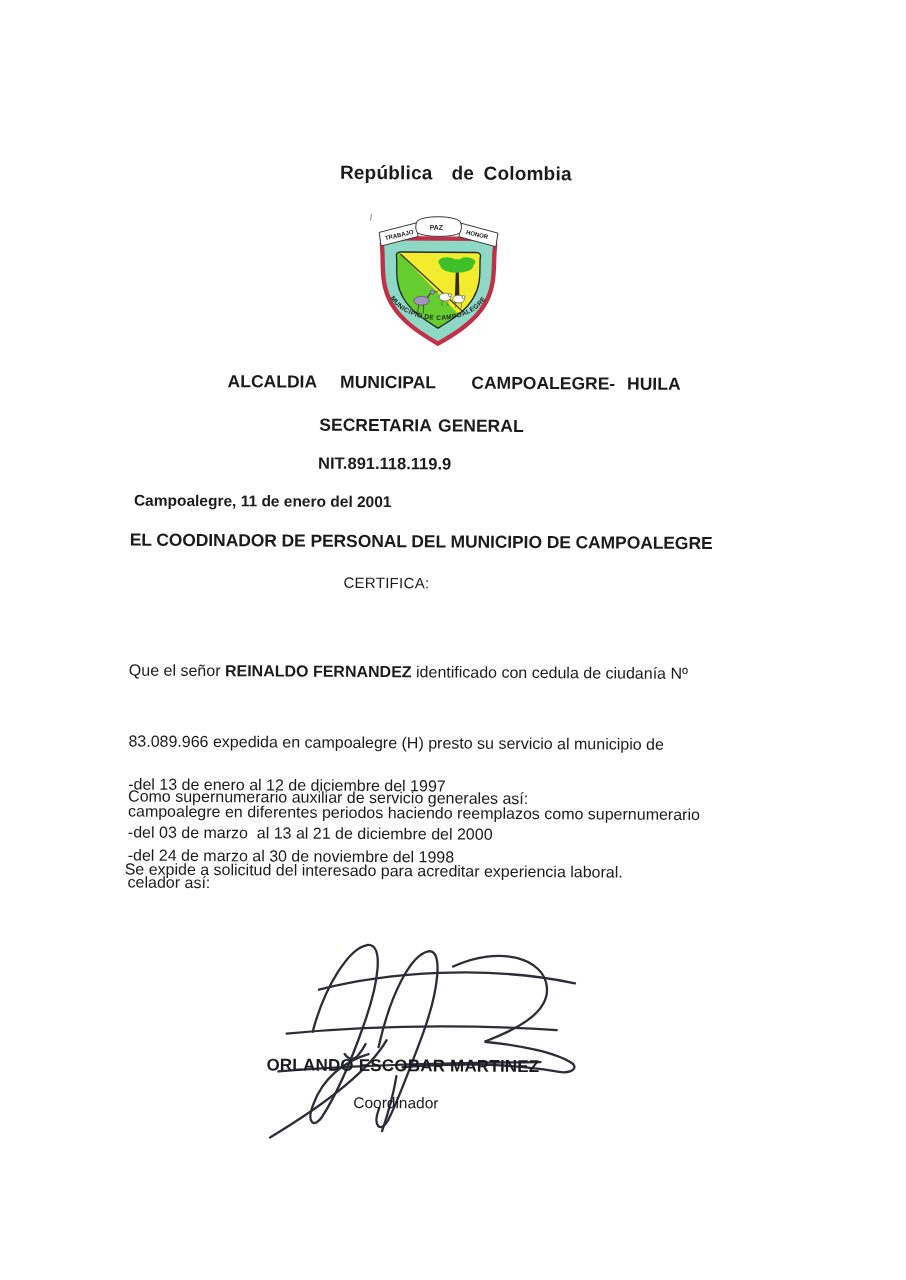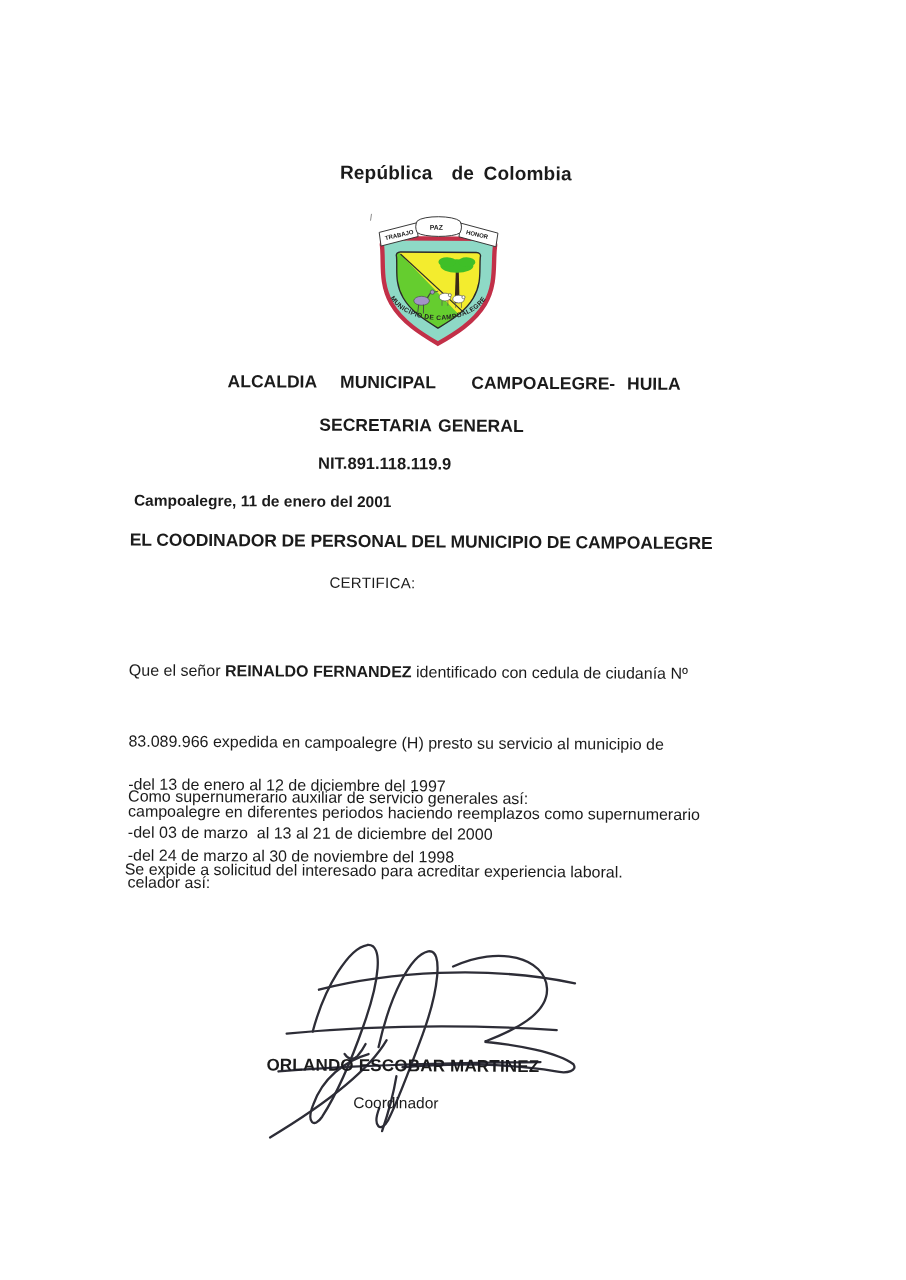--- a/index.html
+++ b/index.html
@@ -23,21 +23,21 @@
   }
   .abs { position: absolute; white-space: pre-wrap; color: #1b1b1b; }
   .bold { font-weight: bold; }
 
   .country-title   { left: 340px; top: 160px; font-size: 19px; font-weight: bold; word-spacing: 4px; letter-spacing: 0.2px; }
   .office-title    { left: 229px; top: 370px; font-size: 17.5px; font-weight: bold; word-spacing: 7px; }
   .dept-title      { left: 321px; top: 413px; font-size: 17.5px; font-weight: bold; word-spacing: 2px; }
   .nit-line        { left: 320px; top: 452px; font-size: 16.5px; font-weight: bold; }
   .dateline        { left: 136px; top: 491px; font-size: 15.5px; font-weight: bold; }
   .issuer-title    { left: 132px; top: 529px; font-size: 17.5px; font-weight: bold; letter-spacing: -0.1px; }
-  .certifica       { left: 332px; top: 572px; font-size: 15px; letter-spacing: 0.3px; }
+  .certifica       { left: 346px; top: 572px; font-size: 15px; letter-spacing: 0.3px; }
   .body-par        { left: 132px; top: 611px; font-size: 16px; line-height: 23.5px; }
   .periods-1       { left: 132px; top: 725px; font-size: 16px; line-height: 23.5px; }
   .role-line       { left: 132px; top: 787px; font-size: 16px; }
   .periods-2       { left: 132px; top: 823px; font-size: 16px; }
   .closing-line    { left: 129px; top: 860px; font-size: 16px; }
   .signer-name     { left: 272px; top: 1054px; font-size: 17px; font-weight: bold; letter-spacing: 0.2px; }
   .signer-title    { left: 359px; top: 1092px; font-size: 15.5px; }
 
   .crest-svg { position: absolute; left: 366px; top: 209px; width: 146px; height: 140px; }
   .signature-svg { position: absolute; left: 262px; top: 928px; width: 330px; height: 215px; z-index: 5; }

